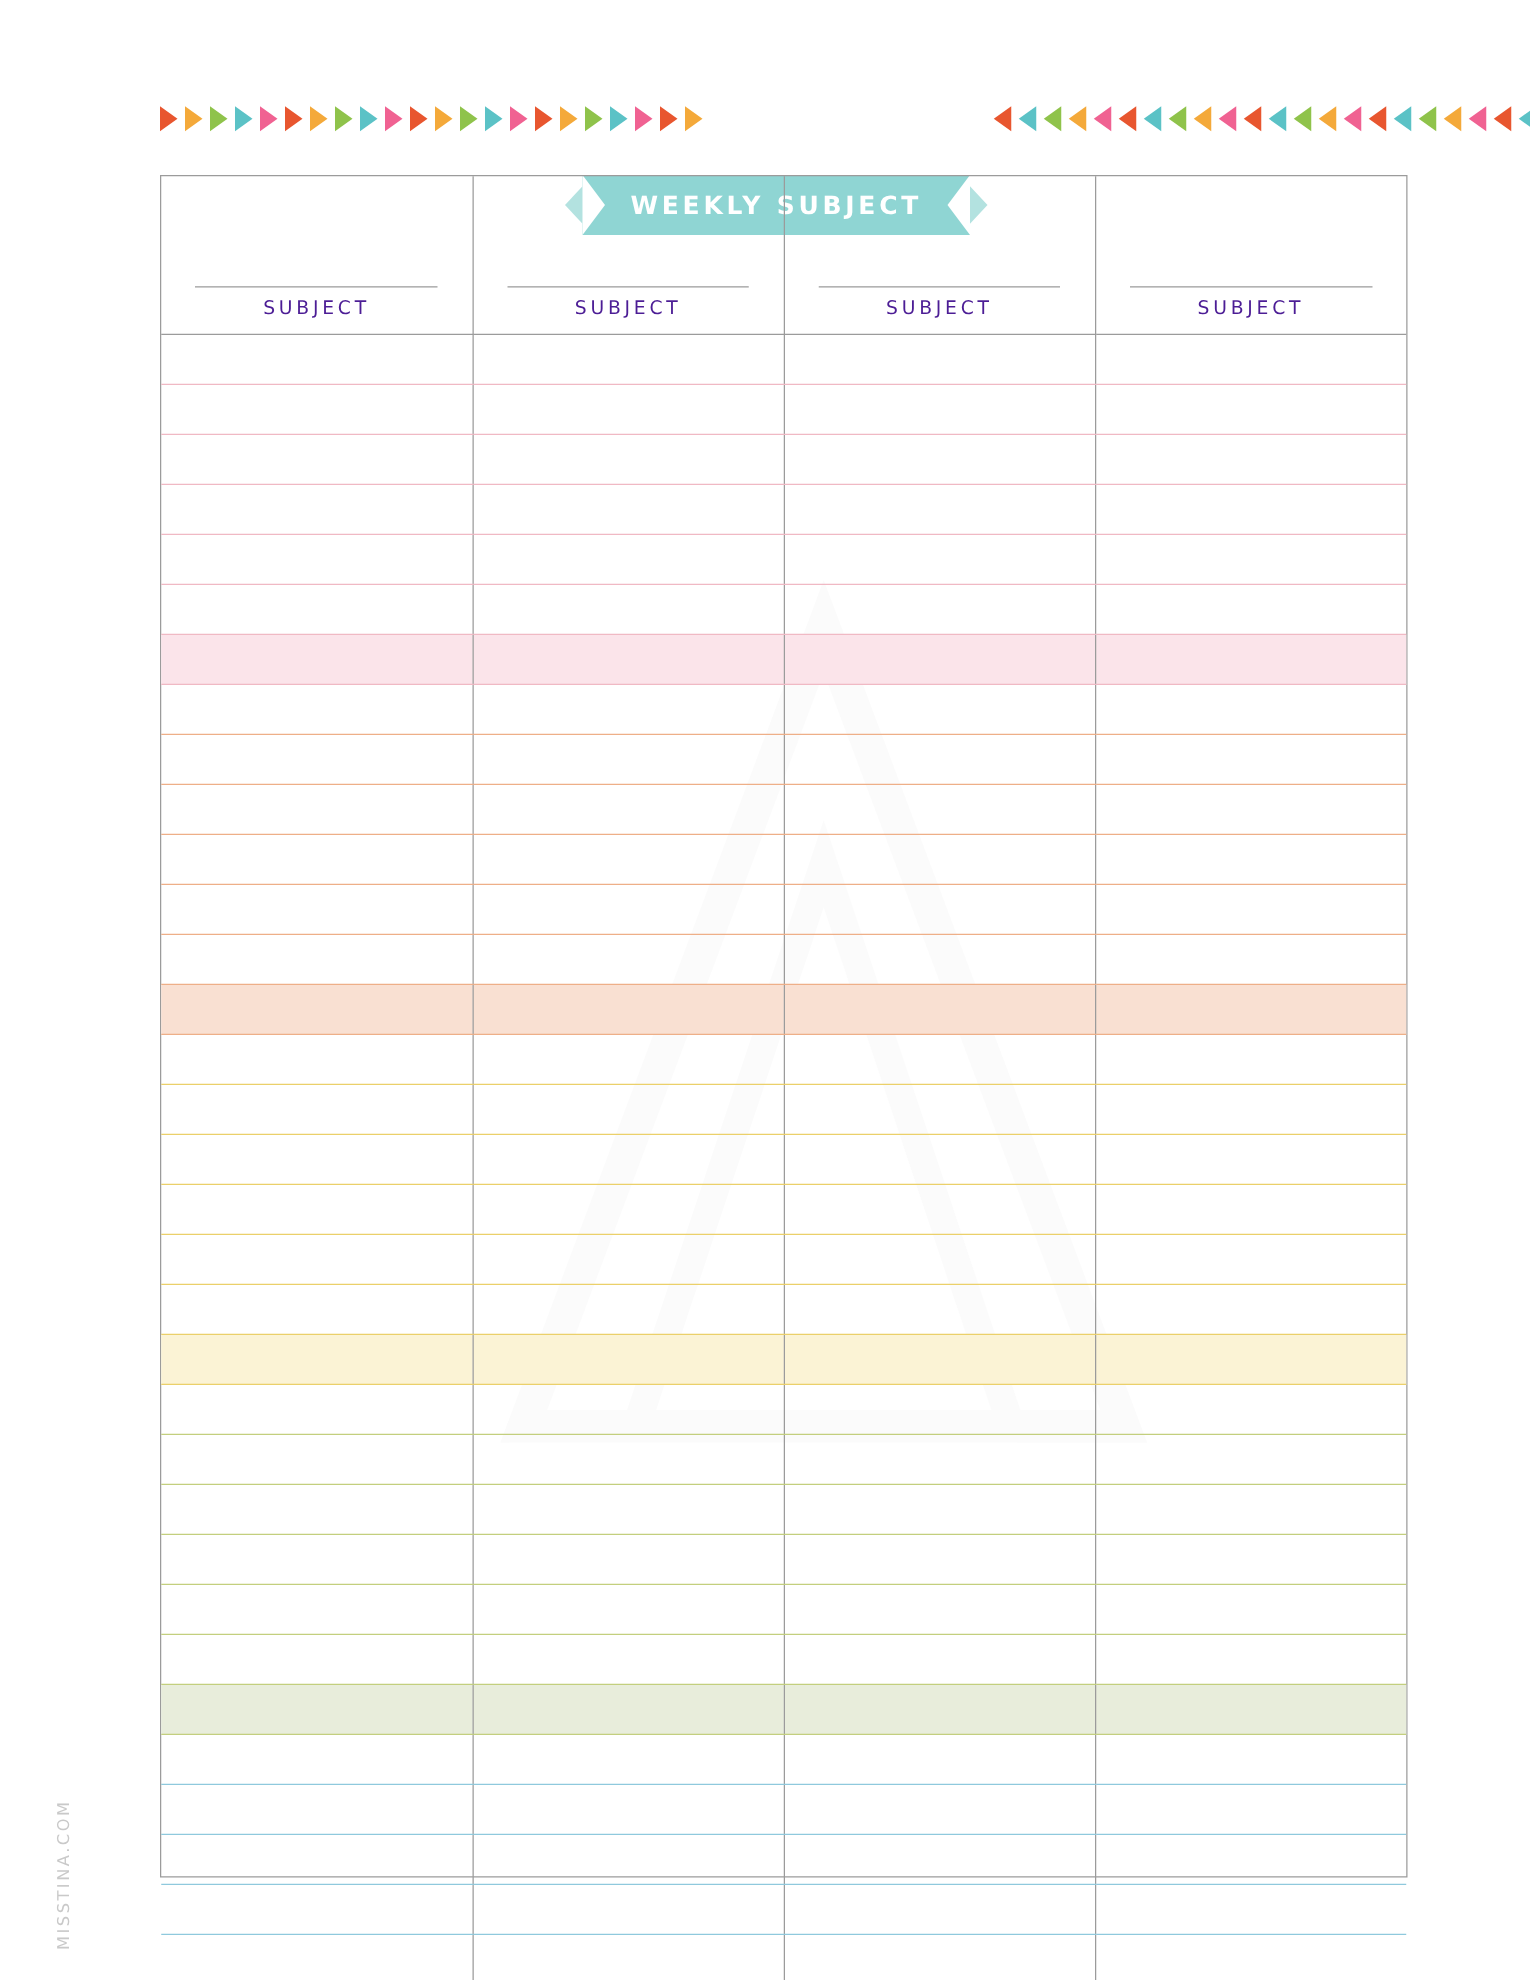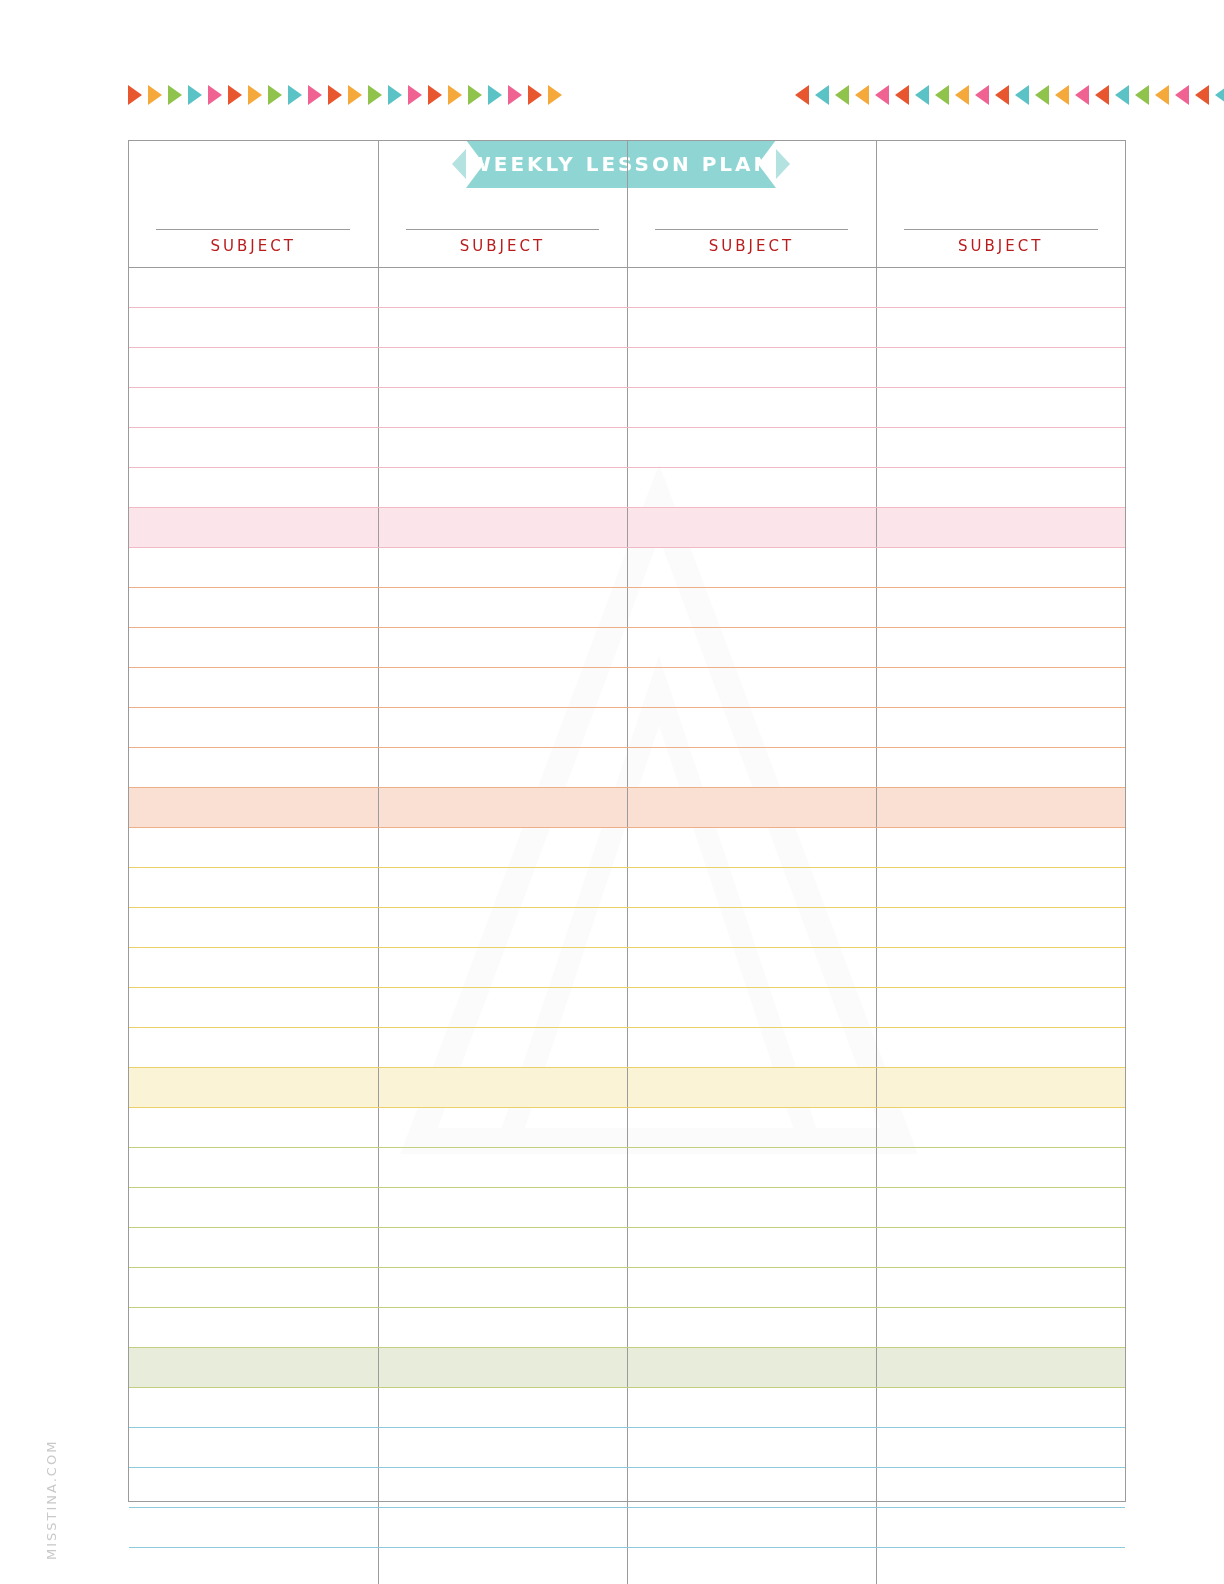--- a/index.html
+++ b/index.html
@@ -140,21 +140,21 @@
   }
   .subj-line {
     width: 78%;
     margin: 0 auto 7px auto;
     border-bottom: 1px solid #9b9b9b;
     height: 1px;
   }
   .subj-label {
     font-size: 15px;
     letter-spacing: 3px;
-    color: #b91c1c;
+    color: #4c1d95;
     font-family: "DejaVu Sans", sans-serif;
   }
 
   tr.line-row td { height: 39px; }
   tr.band-row td { height: 39px; }
 </style>
 </head>
 <body>
 
 <div class="header">
@@ -183,21 +183,21 @@
       <div class="tri r" style="color: rgb(232, 86, 47);"></div>
       <div class="tri r" style="color: rgb(244, 169, 58);"></div>
     </div>
 
   <div class="banner">
     <div class="banner-tail-l"></div>
     <div class="banner-tail-r"></div>
     <div class="banner-body"></div>
     <div class="banner-notch-l"></div>
     <div class="banner-notch-r"></div>
-    <div class="banner-title">WEEKLY LESSON PLAN</div>
+    <div class="banner-title">WEEKLY SUBJECT PLAN</div>
   </div>
 
   <div class="flag-row right" id="right-flags">
       <div class="tri l" style="color: rgb(232, 86, 47);"></div>
       <div class="tri l" style="color: rgb(91, 194, 198);"></div>
       <div class="tri l" style="color: rgb(143, 195, 75);"></div>
       <div class="tri l" style="color: rgb(244, 169, 58);"></div>
       <div class="tri l" style="color: rgb(240, 98, 146);"></div>
       <div class="tri l" style="color: rgb(232, 86, 47);"></div>
       <div class="tri l" style="color: rgb(91, 194, 198);"></div>

